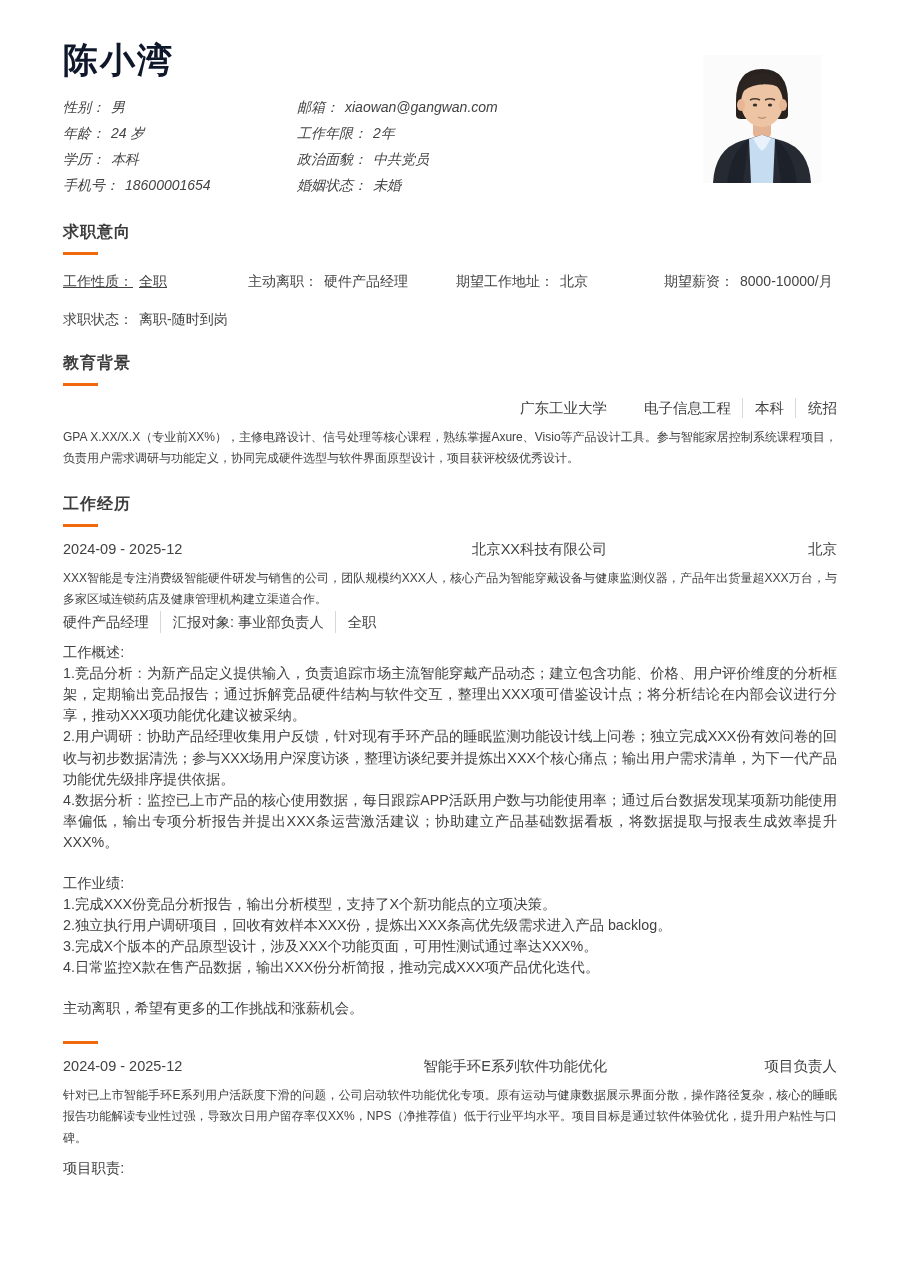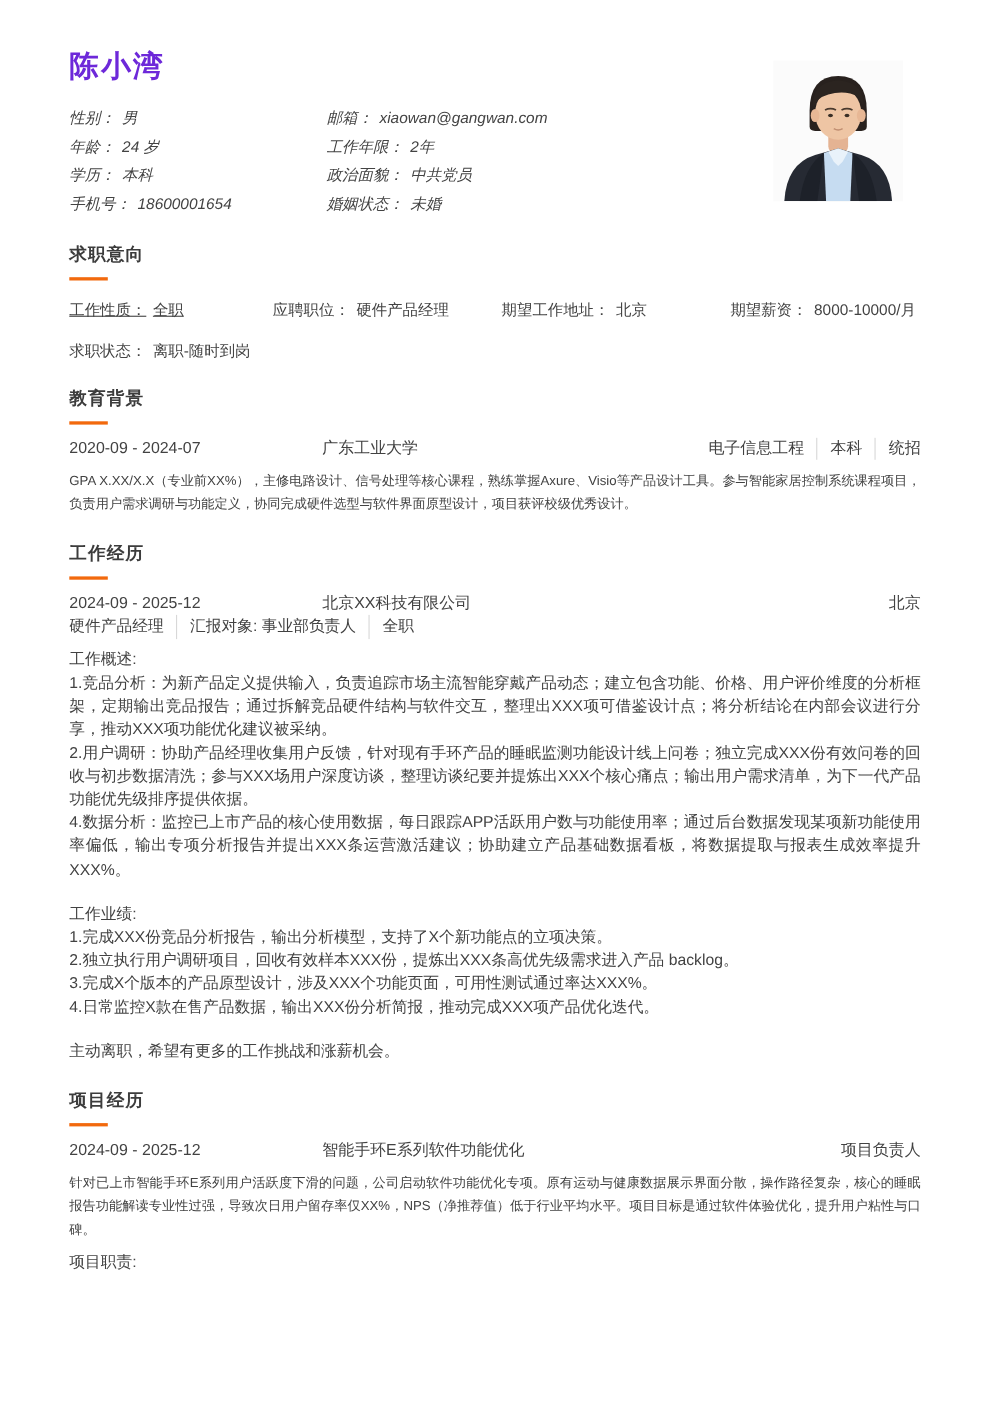--- a/index.html
+++ b/index.html
@@ -5,21 +5,21 @@
   html,body{margin:0;padding:0;}
   body{
     width:900px;height:1275px;overflow:hidden;background:#ffffff;
     font-family:"Liberation Sans","DejaVu Sans",sans-serif;
     color:#434343;
   }
   .page{position:relative;width:774px;padding:44px 63px 0 63px;}
 
   
   .name{
-    font-size:27px;font-weight:700;color:#6d28d9;letter-spacing:2px;
+    font-size:35px;font-weight:700;color:#0f172a;letter-spacing:2px;
     line-height:32px;margin:0;
   }
   .info-grid{display:flex;margin-top:18px;font-style:italic;}
   .info-col{display:flex;flex-direction:column;}
   .info-col.left{width:234px;}
   .info-col.right{flex:1;}
   .info-row{line-height:26px;font-size:14px;white-space:nowrap;}
   .lbl{color:#434343;}
   .val{color:#434343;margin-left:6px;}
   .photo{
@@ -36,21 +36,21 @@
   .intent-row{display:flex;margin-top:16px;font-size:14px;line-height:20px;}
   .intent-col1{width:185px;text-decoration:underline;}
   .intent-col2{width:208px;}
   .intent-col3{width:208px;}
   .intent-col4{flex:1;}
   .intent-status{margin-top:18px;font-size:14px;line-height:20px;}
 
   
   .meta{display:flex;margin-top:12px;font-size:14.5px;line-height:20px;color:#424242;align-items:baseline;}
   .meta-left{width:230px;}
-  .meta-center{flex:1;text-align:left;}
+  .meta-center{flex:1;text-align:right;}
   .meta-right{width:230px;text-align:right;}
 
   
   .pipes span{display:inline-block;}
   .pipes span + span{border-left:1px solid #d8d8d8;margin-left:11px;padding-left:12px;}
 
   .para{margin-top:9px;font-size:12px;line-height:21.4px;text-align:justify;color:#424242;}
   .tagline{font-size:14.3px;line-height:22px;color:#424242;}
   .detail{margin-top:9px;}
   .detail p{margin:0;font-size:14.3px;line-height:21.2px;text-align:justify;color:#424242;}
@@ -107,69 +107,68 @@
       <path d="M46 84 L40 128 L24 128 Q28 96 46 84 Z" fill="#1d2129"></path>
       <path d="M72 84 L78 128 L94 128 Q90 96 72 84 Z" fill="#1d2129"></path>
     </svg>
   </div>
 
   <section class="section">
     <h2 class="sec-title">求职意向</h2>
     <div class="dash accent-bg" style="background: rgb(242, 105, 13);"></div>
     <div class="intent-row">
       <div class="intent-col1"><span class="lbl">工作性质：</span><span class="val">全职</span></div>
-      <div class="intent-col2"><span class="lbl">应聘职位：</span><span class="val">硬件产品经理</span></div>
+      <div class="intent-col2"><span class="lbl">主动离职：</span><span class="val">硬件产品经理</span></div>
       <div class="intent-col3"><span class="lbl">期望工作地址：</span><span class="val">北京</span></div>
       <div class="intent-col4"><span class="lbl">期望薪资：</span><span class="val">8000-10000/月</span></div>
     </div>
     <div class="intent-status"><span class="lbl">求职状态：</span><span class="val">离职-随时到岗</span></div>
   </section>
 
   <section class="section">
     <h2 class="sec-title">教育背景</h2>
     <div class="dash accent-bg" style="background: rgb(242, 105, 13);"></div>
     <div class="meta">
-      <div class="meta-left">2020-09 - 2024-07</div>
       <div class="meta-center">广东工业大学</div>
       <div class="meta-right pipes">
         <span>电子信息工程</span><span>本科</span><span>统招</span>
       </div>
     </div>
     <div class="para">GPA X.XX/X.X（专业前XX%），主修电路设计、信号处理等核心课程，熟练掌握Axure、Visio等产品设计工具。参与智能家居控制系统课程项目，负责用户需求调研与功能定义，协同完成硬件选型与软件界面原型设计，项目获评校级优秀设计。</div>
   </section>
 
   <section class="section">
     <h2 class="sec-title">工作经历</h2>
     <div class="dash accent-bg" style="background: rgb(242, 105, 13);"></div>
     <div class="meta">
       <div class="meta-left">2024-09 - 2025-12</div>
       <div class="meta-center">北京XX科技有限公司</div>
       <div class="meta-right">北京</div>
     </div>
+    <div class="para">XXX智能是专注消费级智能硬件研发与销售的公司，团队规模约XXX人，核心产品为智能穿戴设备与健康监测仪器，产品年出货量超XXX万台，与多家区域连锁药店及健康管理机构建立渠道合作。</div>
     <div class="tagline pipes">
       <span>硬件产品经理</span><span>汇报对象: 事业部负责人</span><span>全职</span>
     </div>
     <div class="detail">
       <p>工作概述:</p>
       <p>1.竞品分析：为新产品定义提供输入，负责追踪市场主流智能穿戴产品动态；建立包含功能、价格、用户评价维度的分析框架，定期输出竞品报告；通过拆解竞品硬件结构与软件交互，整理出XXX项可借鉴设计点；将分析结论在内部会议进行分享，推动XXX项功能优化建议被采纳。</p>
       <p>2.用户调研：协助产品经理收集用户反馈，针对现有手环产品的睡眠监测功能设计线上问卷；独立完成XXX份有效问卷的回收与初步数据清洗；参与XXX场用户深度访谈，整理访谈纪要并提炼出XXX个核心痛点；输出用户需求清单，为下一代产品功能优先级排序提供依据。</p>
       <p>4.数据分析：监控已上市产品的核心使用数据，每日跟踪APP活跃用户数与功能使用率；通过后台数据发现某项新功能使用率偏低，输出专项分析报告并提出XXX条运营激活建议；协助建立产品基础数据看板，将数据提取与报表生成效率提升XXX%。</p>
       <p></p>
       <p>工作业绩:</p>
       <p>1.完成XXX份竞品分析报告，输出分析模型，支持了X个新功能点的立项决策。</p>
       <p>2.独立执行用户调研项目，回收有效样本XXX份，提炼出XXX条高优先级需求进入产品 backlog。</p>
       <p>3.完成X个版本的产品原型设计，涉及XXX个功能页面，可用性测试通过率达XXX%。</p>
       <p>4.日常监控X款在售产品数据，输出XXX份分析简报，推动完成XXX项产品优化迭代。</p>
       <p></p>
       <p>主动离职，希望有更多的工作挑战和涨薪机会。</p>
     </div>
   </section>
 
   <section class="section">
-    <h2 class="sec-title">项目经历</h2>
     <div class="dash accent-bg" style="background: rgb(242, 105, 13);"></div>
     <div class="meta">
       <div class="meta-left">2024-09 - 2025-12</div>
       <div class="meta-center">智能手环E系列软件功能优化</div>
       <div class="meta-right">项目负责人</div>
     </div>
     <div class="para">针对已上市智能手环E系列用户活跃度下滑的问题，公司启动软件功能优化专项。原有运动与健康数据展示界面分散，操作路径复杂，核心的睡眠报告功能解读专业性过强，导致次日用户留存率仅XX%，NPS（净推荐值）低于行业平均水平。项目目标是通过软件体验优化，提升用户粘性与口碑。</div>
     <div class="detail">
       <p>项目职责:</p>
 

